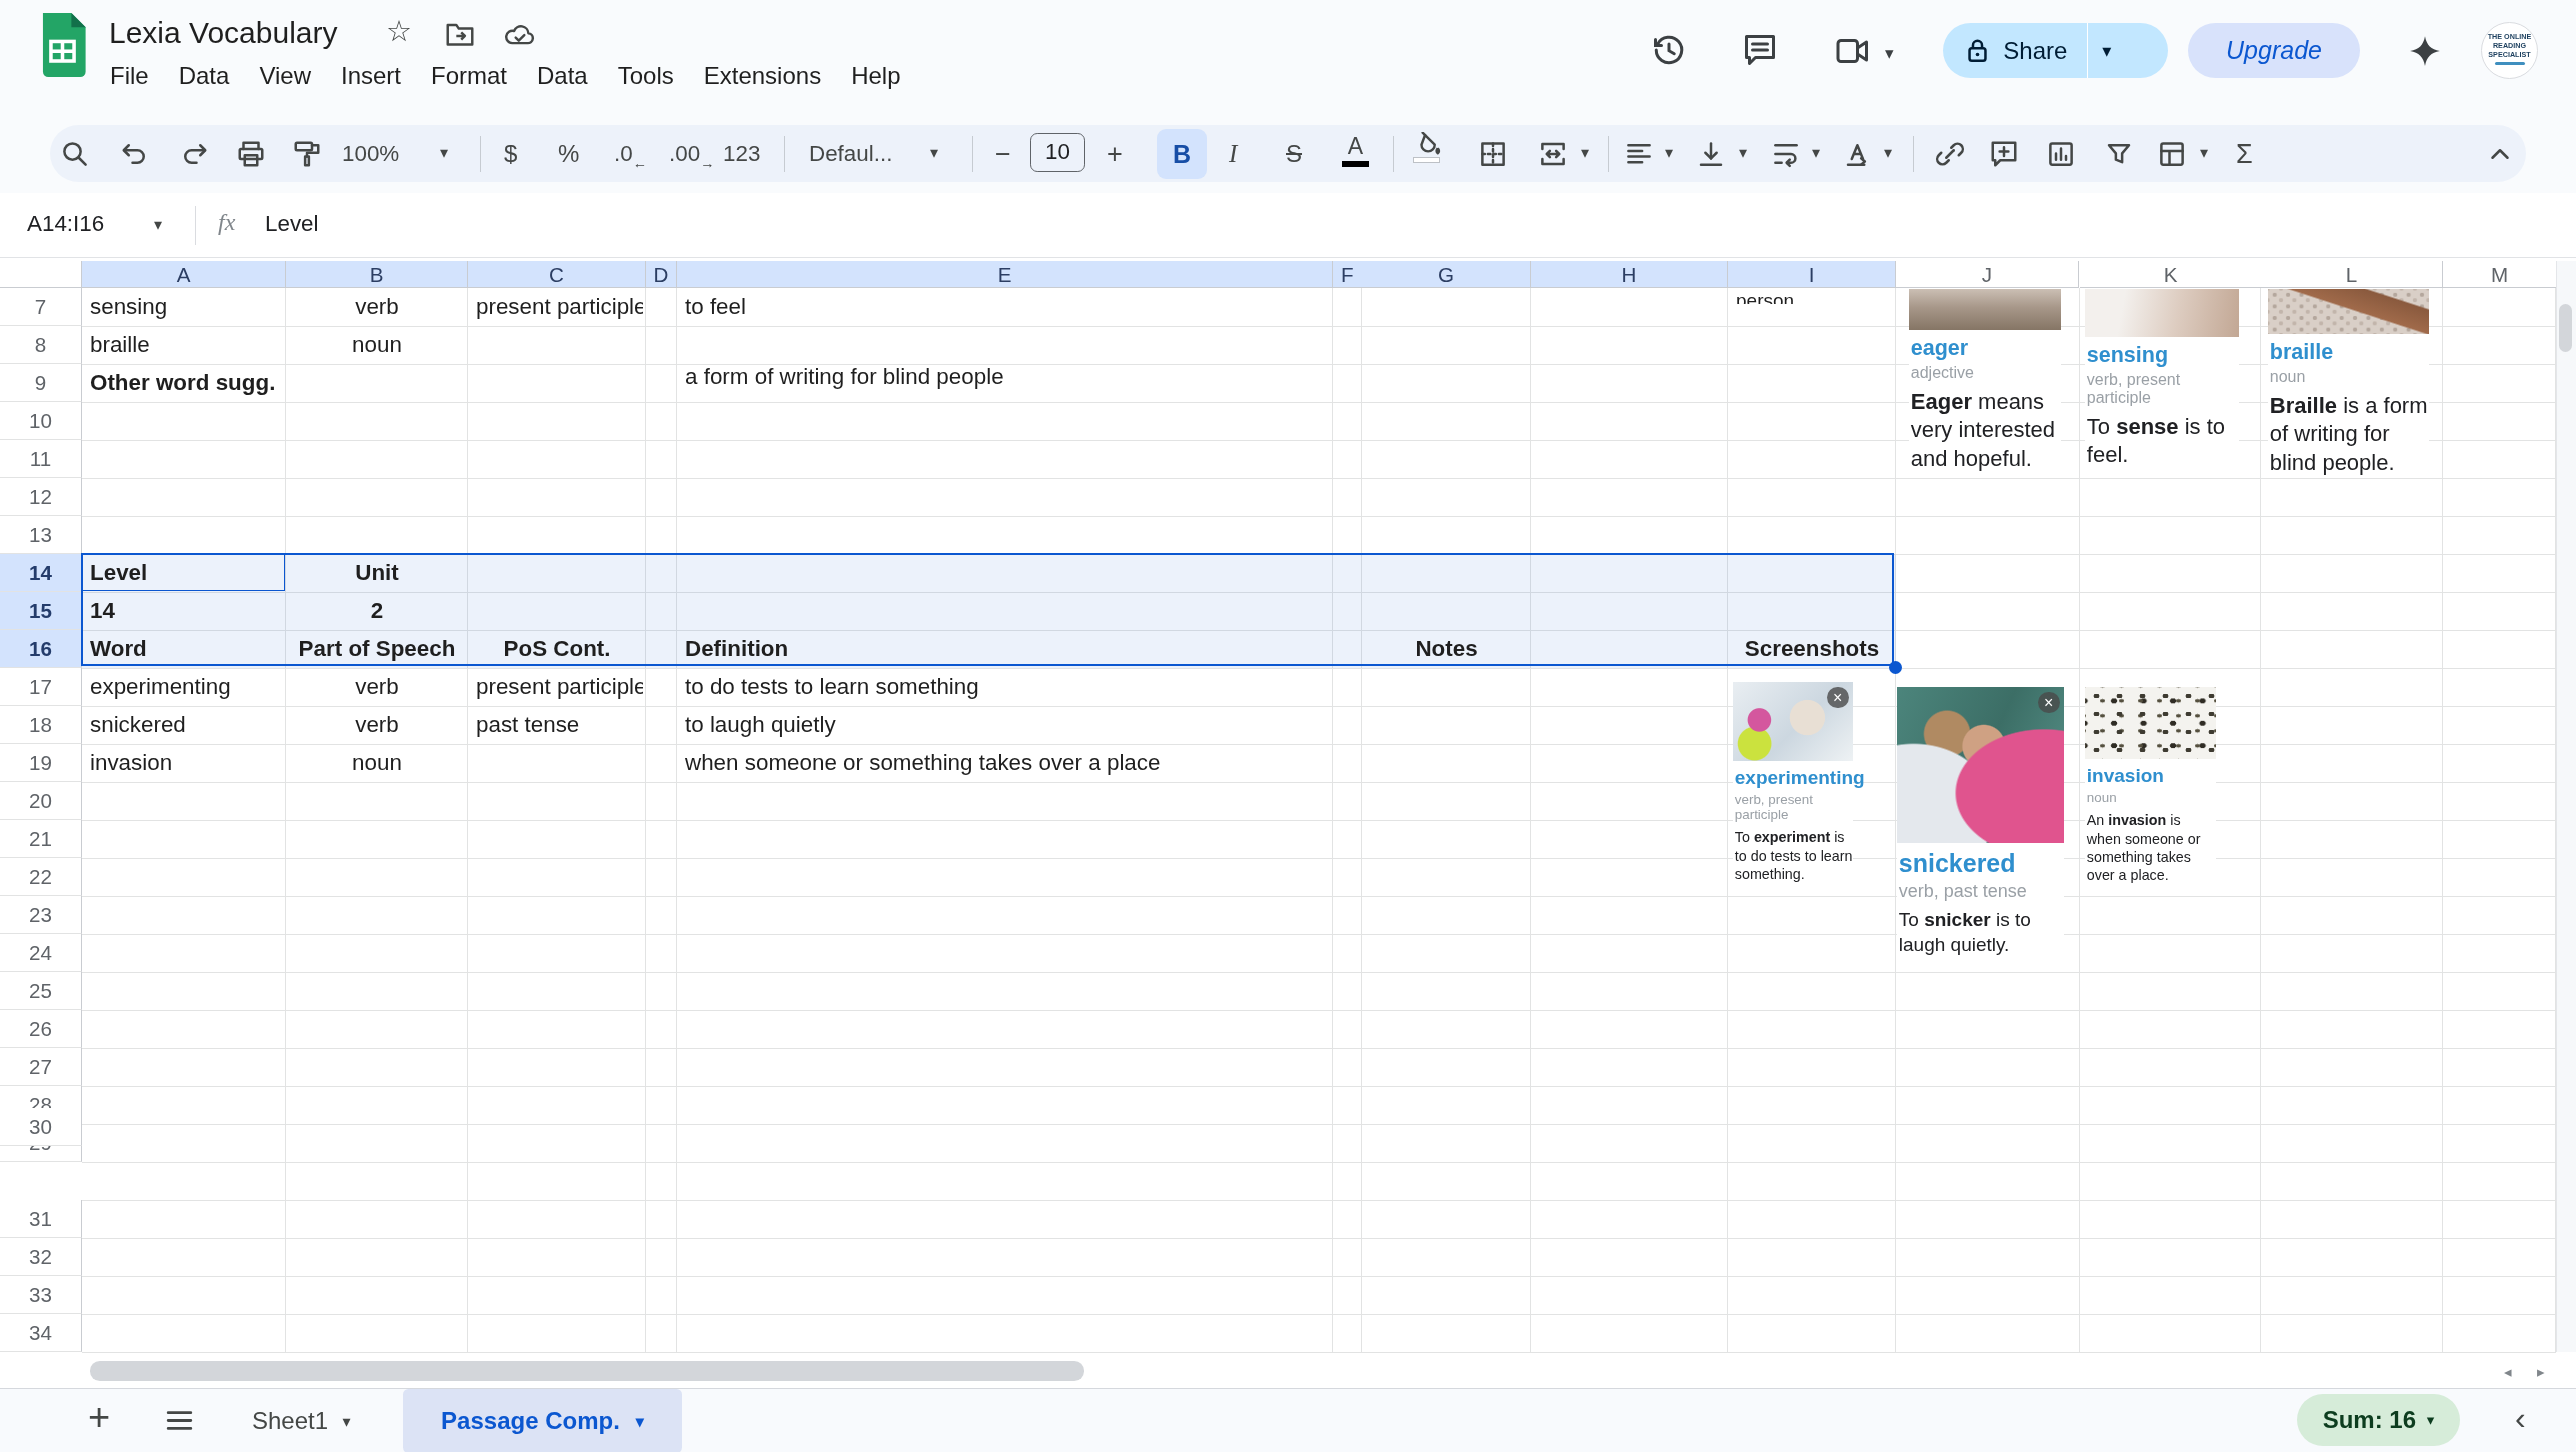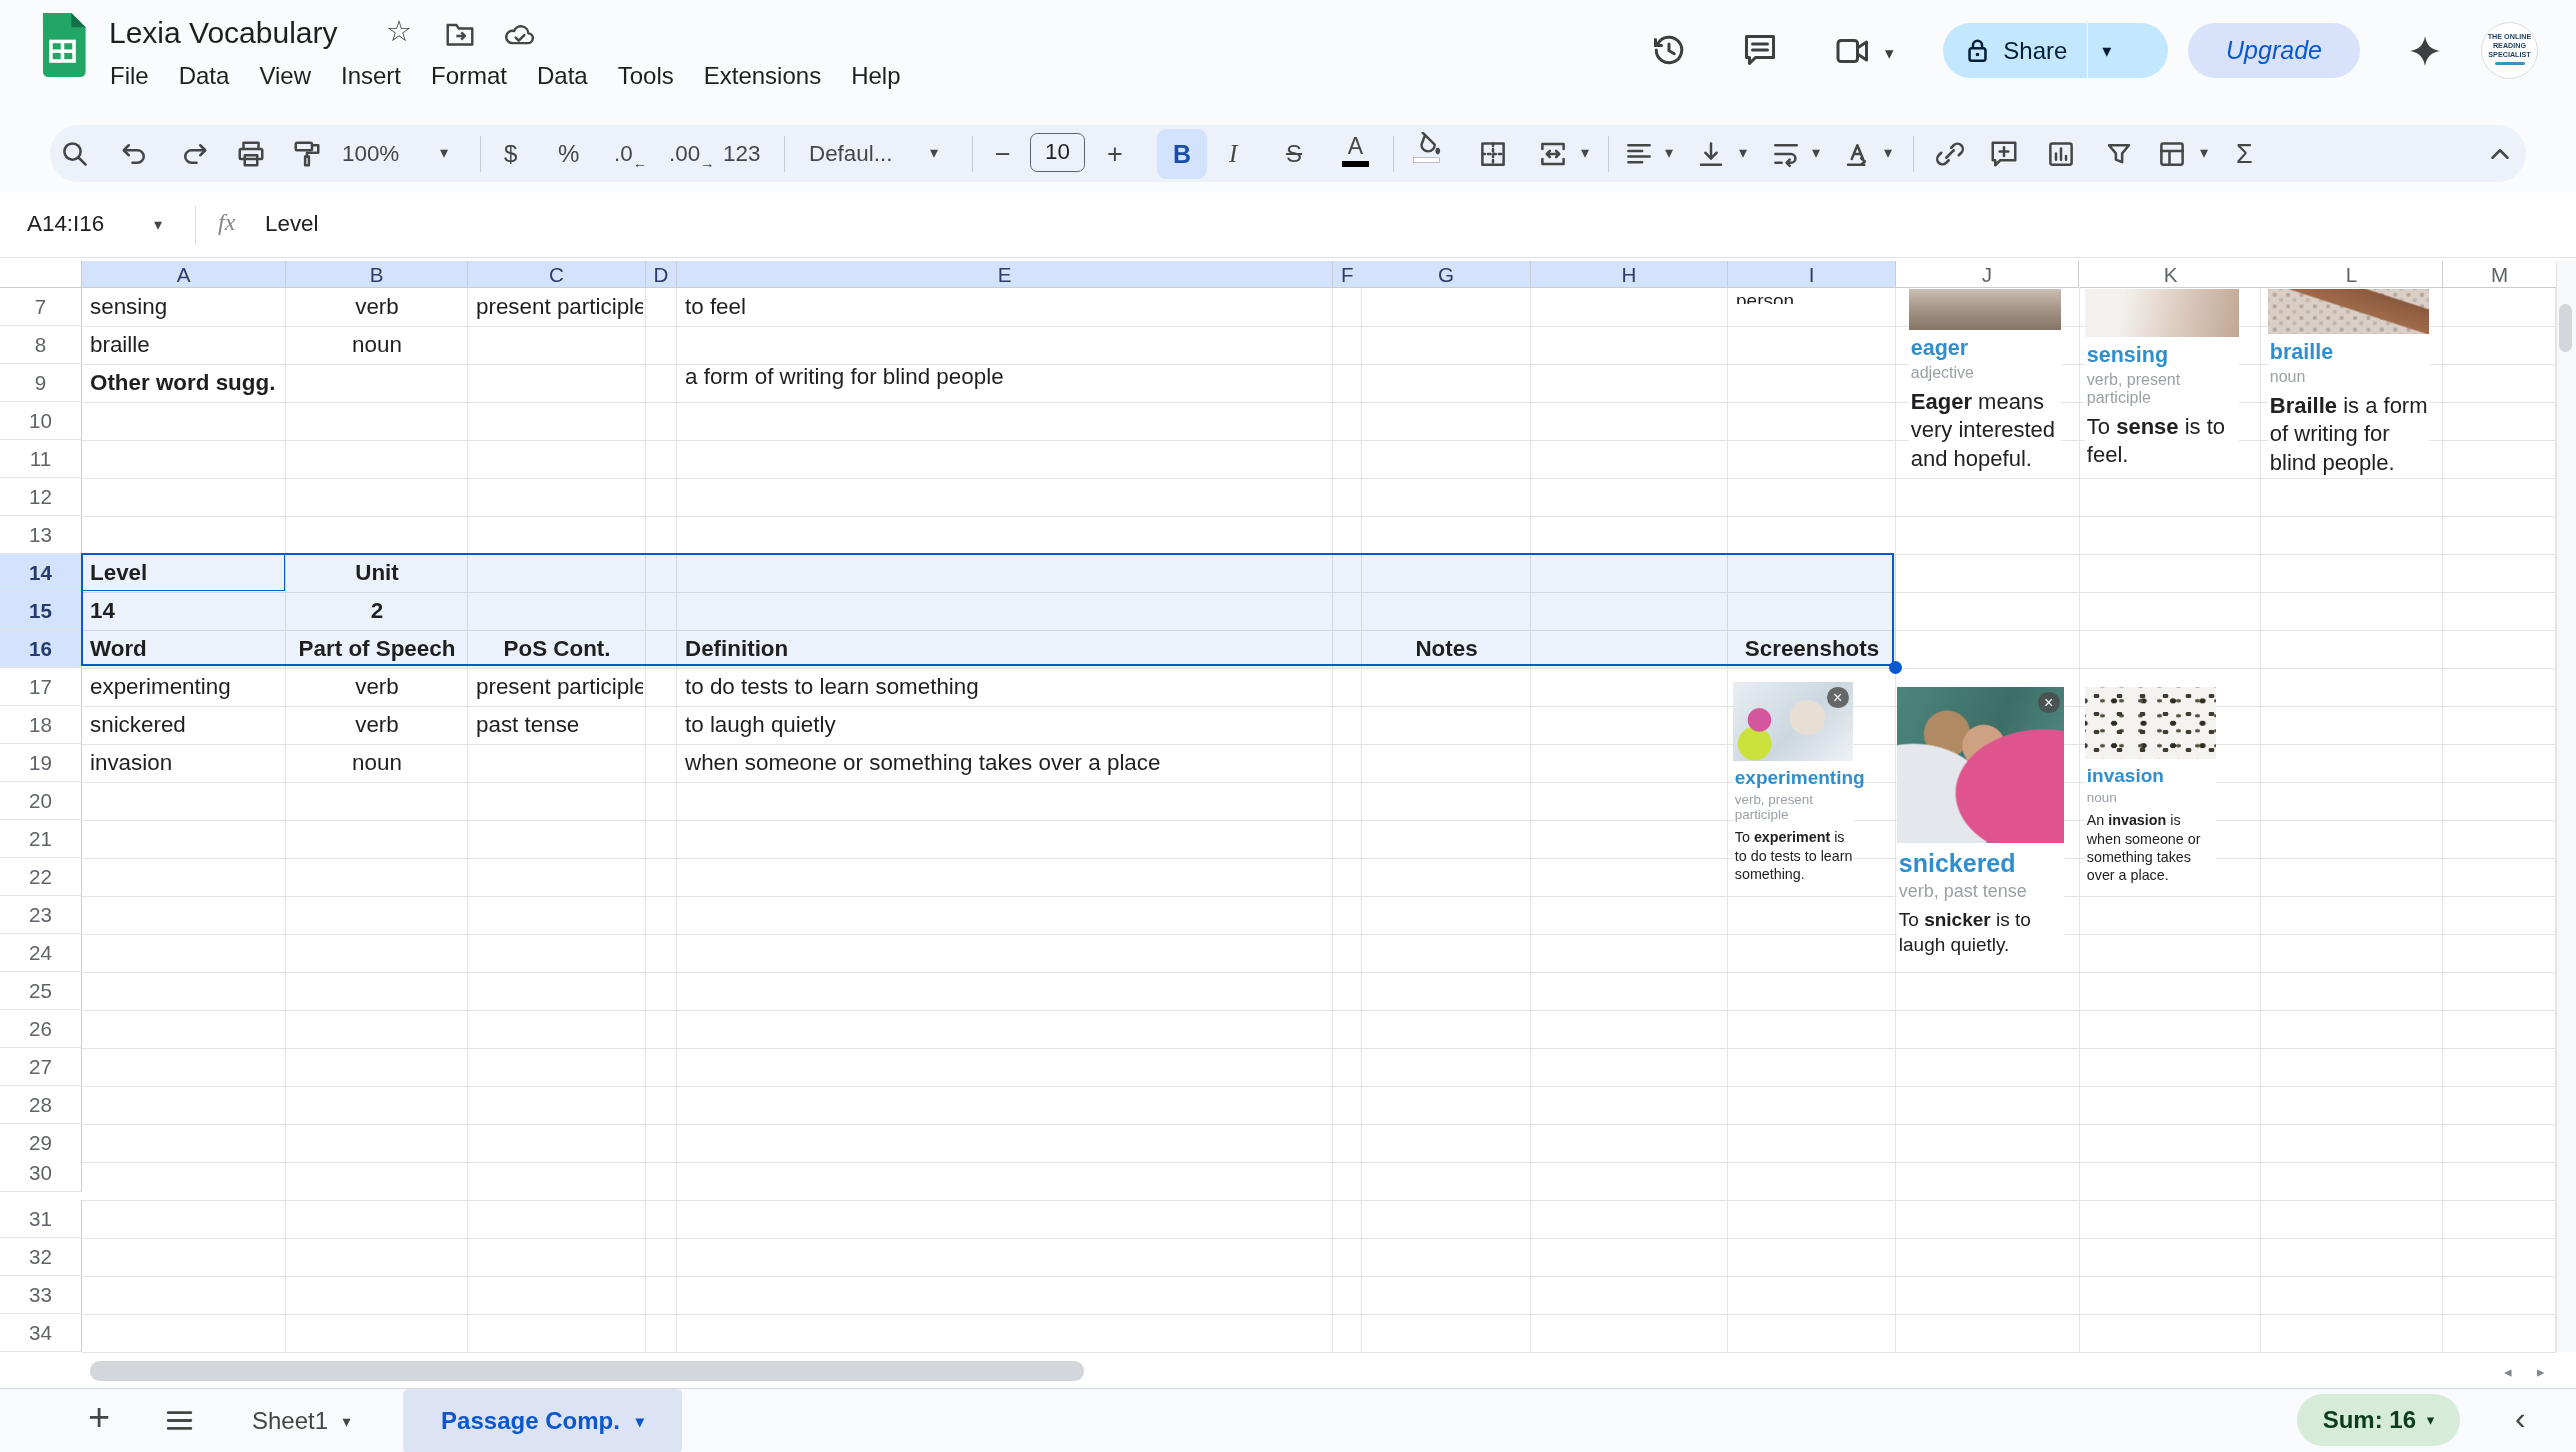--- a/index.html
+++ b/index.html
@@ -385,21 +385,21 @@
     <div class="rowhead" style="top: 972px; height: 38px; line-height: 38px; position: absolute;">25</div>
     <div class="gridline-h" style="left: 82px; top: 1010px; width: 2474px; position: absolute;"></div>
     <div class="rowhead" style="top: 1010px; height: 38px; line-height: 38px; position: absolute;">26</div>
     <div class="gridline-h" style="left: 82px; top: 1048px; width: 2474px; position: absolute;"></div>
     <div class="rowhead" style="top: 1048px; height: 38px; line-height: 38px; position: absolute;">27</div>
     <div class="gridline-h" style="left: 82px; top: 1086px; width: 2474px; position: absolute;"></div>
     <div class="rowhead" style="top: 1086px; height: 38px; line-height: 38px; position: absolute;">28</div>
     <div class="gridline-h" style="left: 82px; top: 1124px; width: 2474px; position: absolute;"></div>
     <div class="rowhead" style="top: 1124px; height: 38px; line-height: 38px; position: absolute;">29</div>
     <div class="gridline-h" style="left: 82px; top: 1162px; width: 2474px; position: absolute;"></div>
-    <div class="rowhead" style="top: 1154px; height: 38px; line-height: 38px; position: absolute;">30</div>
+    <div class="rowhead" style="top: 1108px; height: 38px; line-height: 38px; position: absolute;">30</div>
     <div class="gridline-h" style="left: 82px; top: 1200px; width: 2474px; position: absolute;"></div>
     <div class="rowhead" style="top: 1200px; height: 38px; line-height: 38px; position: absolute;">31</div>
     <div class="gridline-h" style="left: 82px; top: 1238px; width: 2474px; position: absolute;"></div>
     <div class="rowhead" style="top: 1238px; height: 38px; line-height: 38px; position: absolute;">32</div>
     <div class="gridline-h" style="left: 82px; top: 1276px; width: 2474px; position: absolute;"></div>
     <div class="rowhead" style="top: 1276px; height: 38px; line-height: 38px; position: absolute;">33</div>
     <div class="gridline-h" style="left: 82px; top: 1314px; width: 2474px; position: absolute;"></div>
     <div class="rowhead" style="top: 1314px; height: 38px; line-height: 38px; position: absolute;">34</div>
     <div class="gridline-h" style="left: 82px; top: 1352px; width: 2474px; position: absolute;"></div>
     <div style="left: 82px; top: 554px; width: 1814px; height: 114px; background: rgba(11, 87, 208, 0.08); z-index: 2; position: absolute;"></div>

